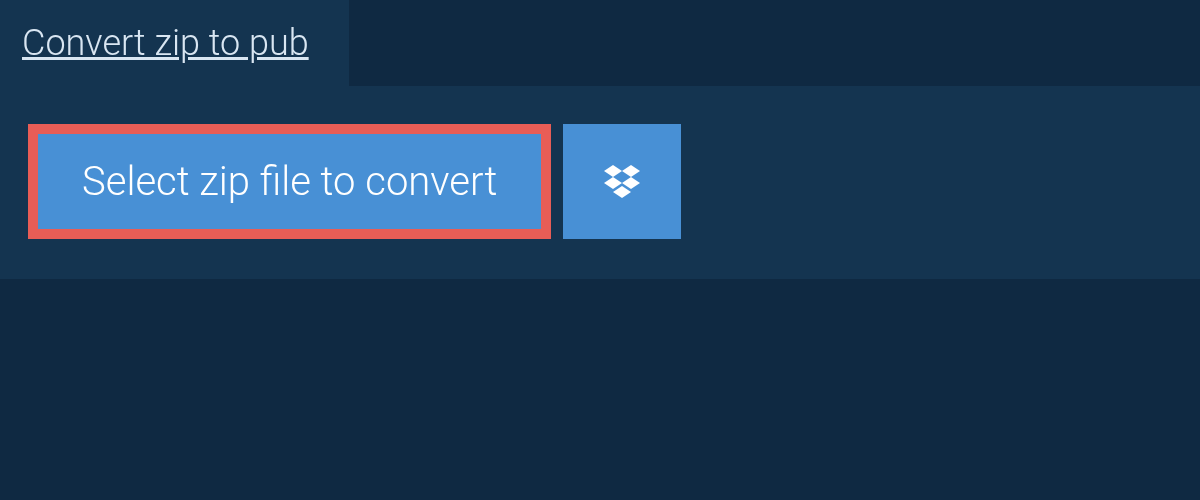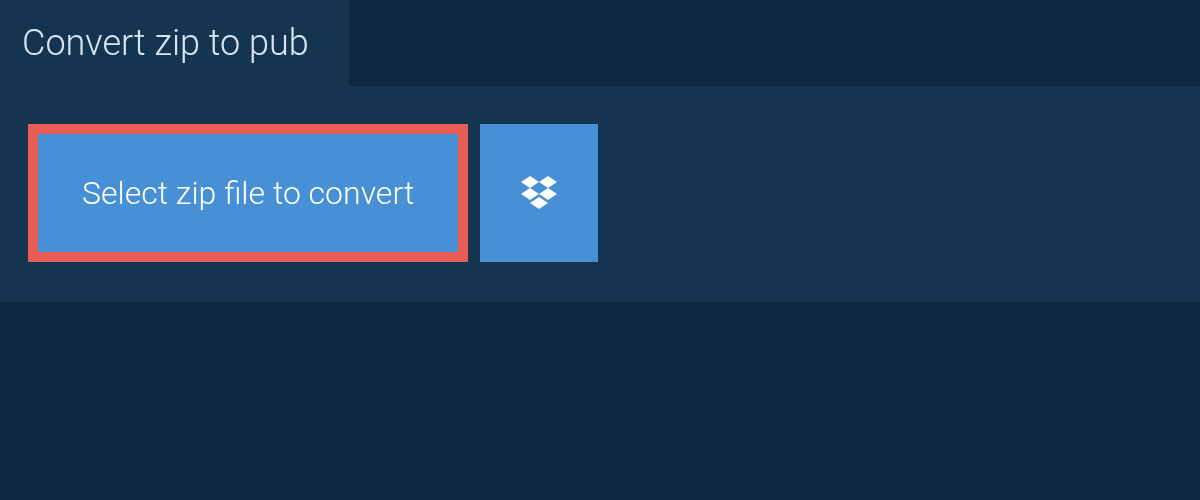--- a/index.html
+++ b/index.html
@@ -17,39 +17,40 @@
     .tab-header {
       background-color: #143450;
       display: inline-block;
       padding: 22px 40px 22px 22px;
       margin: 0;
     }
     .tab-title {
       color: #d9e6f2;
       font-size: 36px;
       font-weight: 300;
+      text-decoration: underline;
     }
     .content-panel {
       background-color: #143450;
       width: 100%;
       padding: 38px 28px 40px 28px;
       margin-top: 0;
     }
     .button-row {
       display: flex;
       gap: 12px;
       align-items: stretch;
     }
     .select-file-button {
       background-color: #4890d5;
       border: 10px solid #e85d56;
       color: #ffffff;
-      font-size: 32px;
+      font-size: 40px;
       font-weight: 300;
-      padding: 40px 44px;
+      padding: 24px 44px;
       cursor: pointer;
       display: flex;
       align-items: center;
       justify-content: center;
       white-space: nowrap;
     }
     .dropbox-button {
       background-color: #4890d5;
       width: 118px;
       cursor: pointer;

